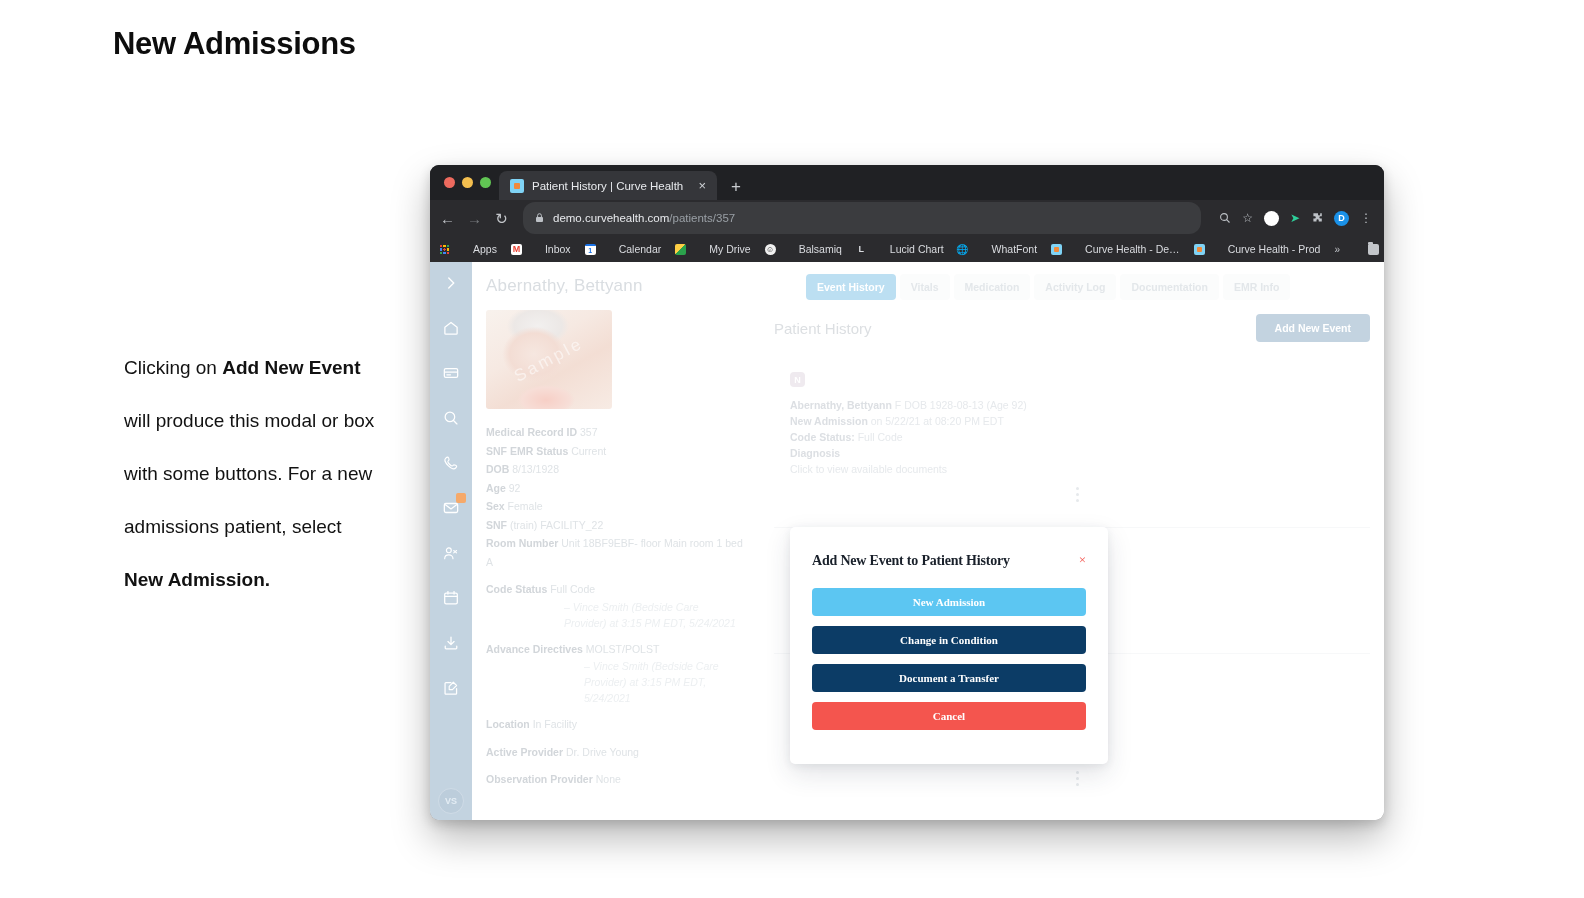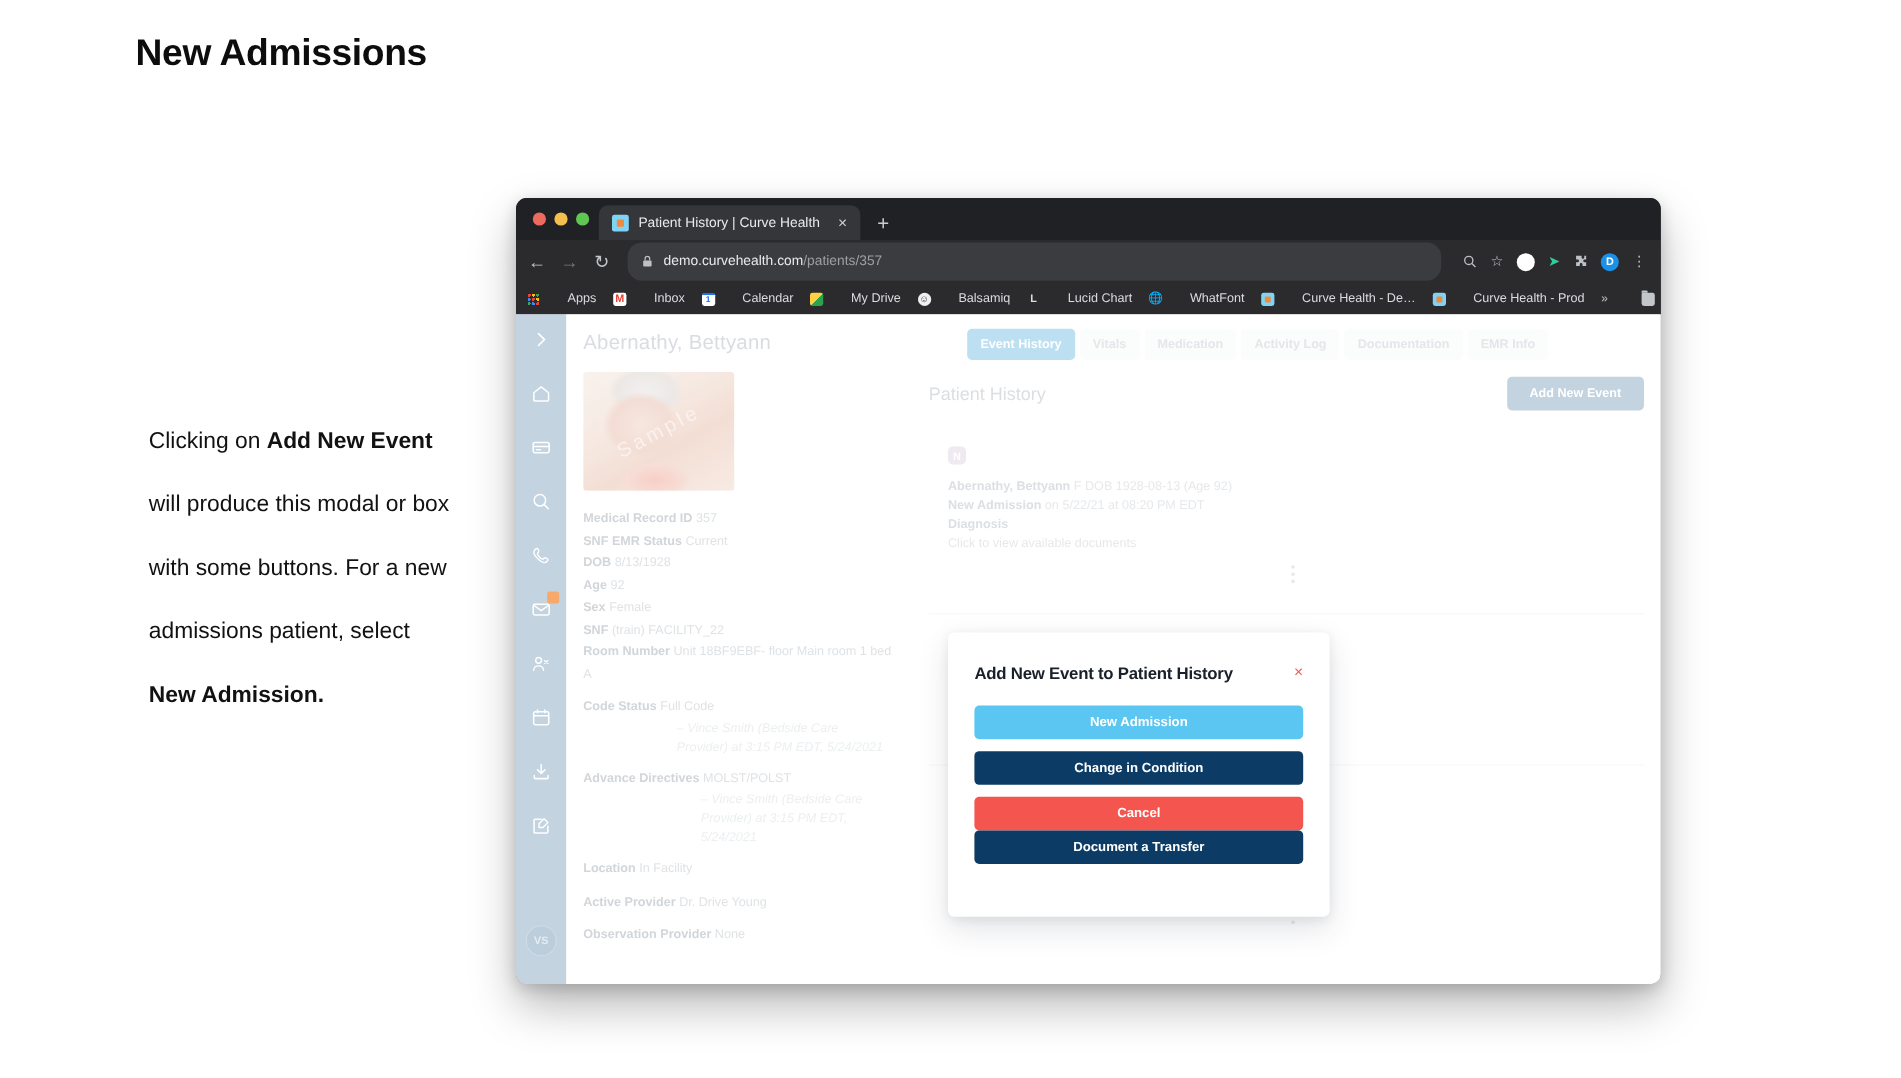--- a/index.html
+++ b/index.html
@@ -149,21 +149,21 @@
     width: 22px; height: 22px; margin-bottom: 23px;
     display: flex; align-items: center; justify-content: center;
     color: #ffffff; position: relative;
   }
   .sb-ic svg { width: 18px; height: 18px; display: block; }
   .sb-badge {
     position: absolute; right: -4px; top: -4px;
     width: 10px; height: 10px; border-radius: 2px; background: #f6a96a;
   }
   .sb-avatar {
-    position: absolute; bottom: 23px; left: 50%; transform: translateX(-50%);
+    position: absolute; bottom: 6px; left: 50%; transform: translateX(-50%);
     width: 26px; height: 26px; border-radius: 50%;
     background: #bccddb; border: 1px solid #cfdbe6;
     color: #e4edf4; font-size: 9px; font-weight: bold;
     display: flex; align-items: center; justify-content: center;
   }
 
   
   .content { flex: 1; position: relative; background: #fff; display: flex; }
 
   
@@ -222,21 +222,21 @@
   .kebab { color: #e9ecef; font-size: 13px; letter-spacing: 0; line-height: 4px;
            align-self: center; padding-right: 6px; }
   .kebab span { display: block; width: 3px; height: 3px; border-radius: 50%;
                 background: #e6e9ec; margin-bottom: 3px; }
 
   
   .modal-wrap {
     position: absolute; left: 318px; top: 265px;
     width: 318px; background: #fff; border-radius: 5px;
     box-shadow: 0 10px 26px rgba(40,50,70,0.13), 0 2px 8px rgba(40,50,70,0.08);
-    padding: 26px 22px 34px 22px; z-index: 30;
+    padding: 26px 22px 34px 22px; z-index: 30; font-family: Liberation Serif, serif;
   }
   .modal-head { display: flex; align-items: flex-start; justify-content: space-between; margin-bottom: 19px; }
   .modal-title { font-size: 14px; font-weight: bold; color: #19202a; letter-spacing: -0.2px; }
   .modal-close { color: #f4554e; font-size: 13px; line-height: 1; padding-left: 10px; }
   .mbtn {
     display: block; width: 100%; text-align: center;
     font-size: 11px; font-weight: bold; color: #fff;
     padding: 8px 0; border-radius: 4px; margin-bottom: 10px;
     border: none; font-family: inherit;
   }
@@ -459,20 +459,21 @@
           <div class="ph-row">
             <div class="ph-title">Patient History</div>
             <div class="add-btn">Add New Event</div>
           </div>
 
           <div class="event">
             <div class="ev-badge">N</div>
             <div class="ev-lines">
               <div><b>Abernathy, Bettyann</b> <span>F DOB 1928-08-13 (Age 92)</span></div>
               <div><b>New Admission</b> <span>on 5/22/21 at 08:20 PM EDT</span></div>
+              <div><b>Code Status:</b> <span>Full Code</span></div>
               <div><b>Diagnosis</b></div>
               <div>Click to view available documents</div>
             </div>
             <div class="kebab">
                 <span></span>
                 <span></span>
                 <span></span>
               </div>
           </div>
 
@@ -505,20 +506,20 @@
           </div>
         </div>
 
         <div class="modal-wrap">
           <div class="modal-head">
             <div class="modal-title">Add New Event to Patient History</div>
             <div class="modal-close">×</div>
           </div>
           <button class="mbtn primary">New Admission</button>
           <button class="mbtn navy">Change in Condition</button>
+          <button class="mbtn navy">Document a Transfer</button>
           <button class="mbtn danger">Cancel</button>
-          <button class="mbtn navy">Document a Transfer</button>
         </div>
 
       </div>
     </div>
   </div>
 </div>
 
 </body></html>

